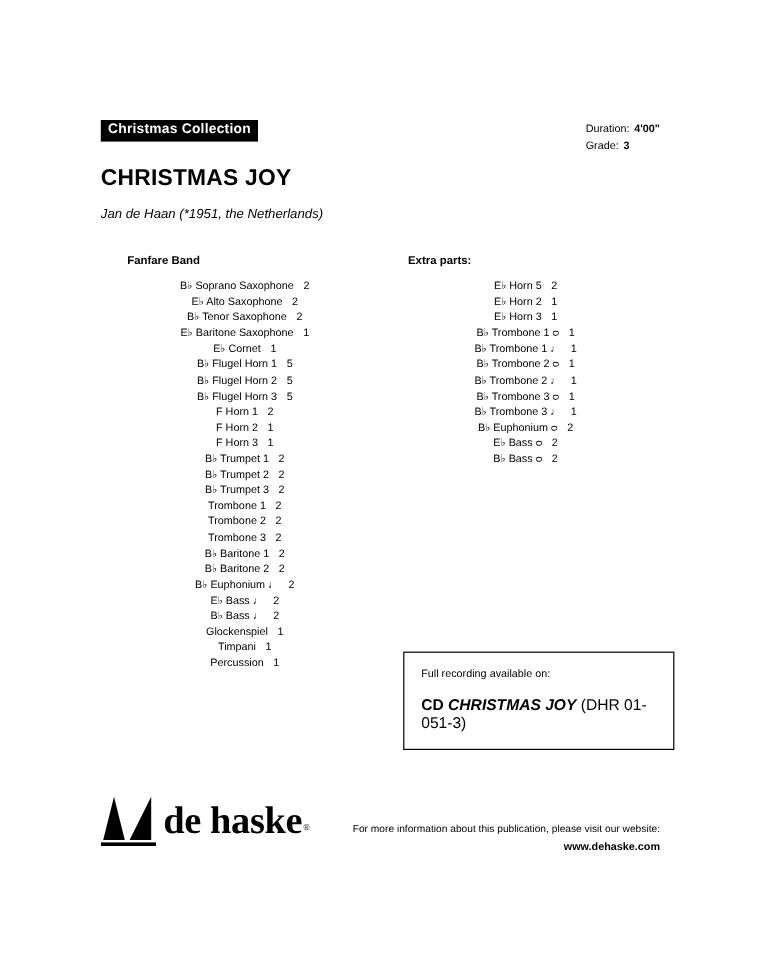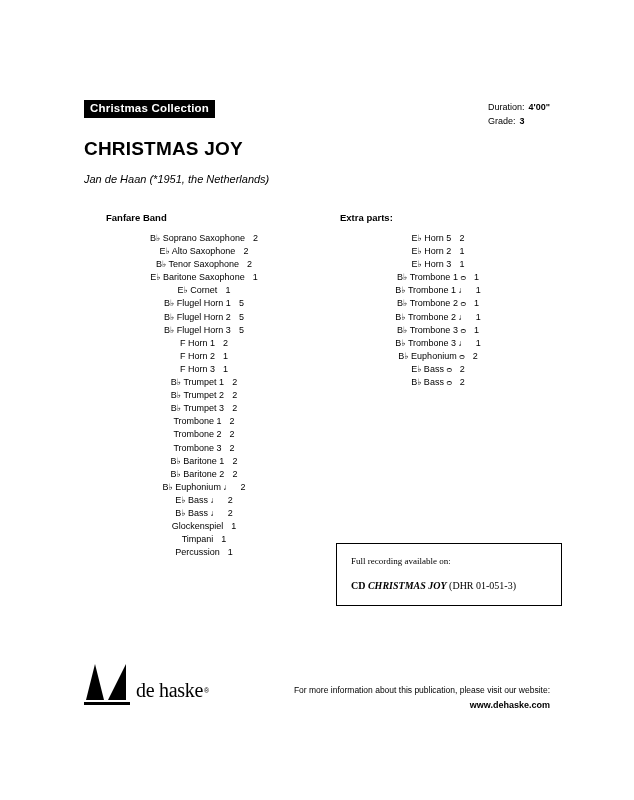--- a/index.html
+++ b/index.html
@@ -123,28 +123,28 @@
   }
 
   
   .recording-box {
     position: absolute;
     top: 543px;
     left: 336px;
     width: 196px;
     border: 1px solid #000000;
     padding: 12px 14px 14px 14px;
-    font-family: Liberation Serif, serif;
+    font-family: Liberation Sans, sans-serif;
     font-size: 9px;
   }
   .recording-box .rec-title {
     margin-bottom: 14px;
   }
   .rec-line {
-    font-size: 10px;
+    font-size: 13px;
   }
   .rec-cd {
     font-weight: bold;
   }
   .rec-album {
     font-style: italic;
     font-weight: bold;
   }
   .rec-cat {
     font-weight: normal;
@@ -164,22 +164,22 @@
     left: 0;
     top: 0;
     display: flex;
     align-items: flex-end;
   }
   .logo svg {
     display: block;
   }
   .logo-text {
     font-family: "Liberation Serif", serif;
-    font-size: 20px;
-    font-weight: normal;
+    font-size: 32px;
+    font-weight: bold;
     letter-spacing: -0.3px;
     margin-left: 6px;
     position: relative;
     top: -4px;
   }
   .logo-reg {
     font-family: "Liberation Sans", sans-serif;
     font-size: 7px;
     vertical-align: super;
     position: relative;

